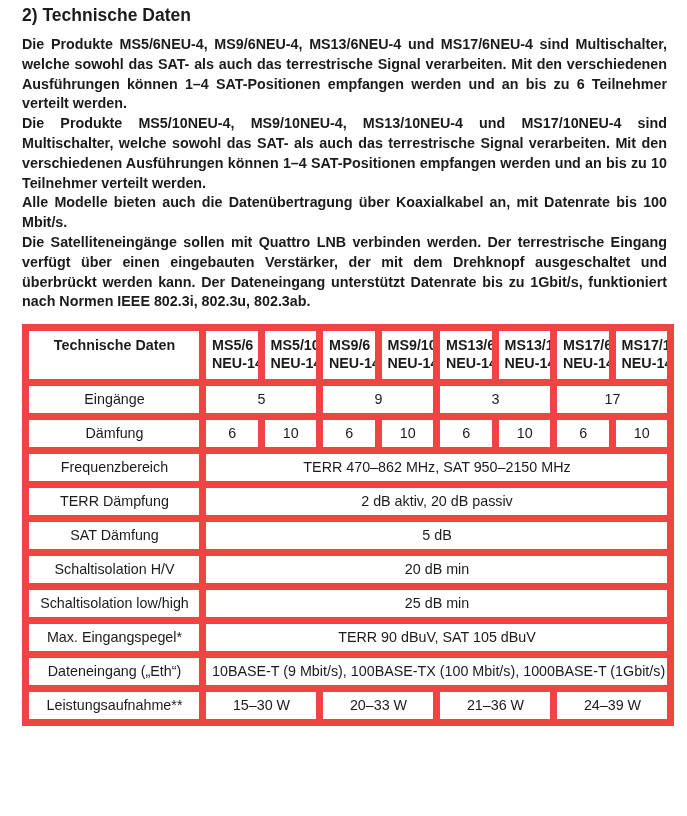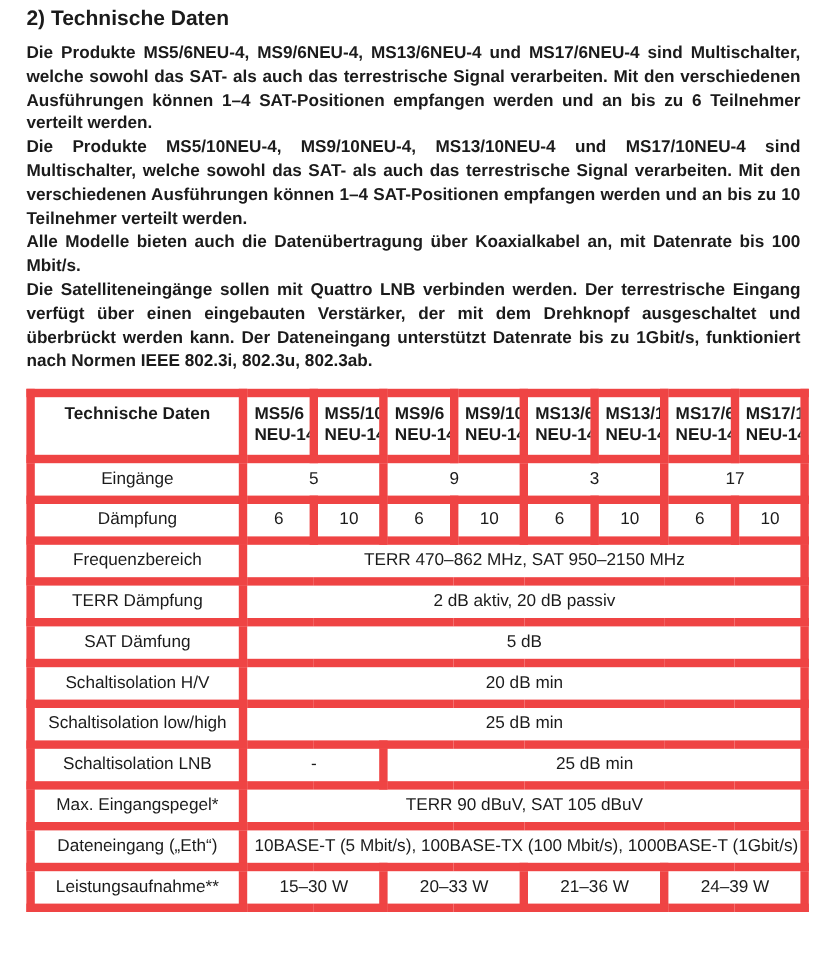--- a/index.html
+++ b/index.html
@@ -99,21 +99,21 @@
 
       <tr>
         <td>Eingänge</td>
         <td colspan="2">5</td>
         <td colspan="2">9</td>
         <td colspan="2">3</td>
         <td colspan="2">17</td>
       </tr>
 
       <tr>
-        <td>Dämpfung</td>
+        <td>Dämfung</td>
         <td>6</td>
         <td>10</td>
         <td>6</td>
         <td>10</td>
         <td>6</td>
         <td>10</td>
         <td>6</td>
         <td>10</td>
       </tr>
 
@@ -135,36 +135,31 @@
       <tr>
         <td>Schaltisolation H/V</td>
         <td colspan="8">20 dB min</td>
       </tr>
 
       <tr>
         <td>Schaltisolation low/high</td>
         <td colspan="8">25 dB min</td>
       </tr>
 
-      <tr>
-        <td>Schaltisolation LNB</td>
-        <td colspan="2">-</td>
-        <td colspan="6">25 dB min</td>
-      </tr>
 
       <tr>
         <td>Max. Eingangspegel*</td>
         <td colspan="8">TERR 90 dBuV, SAT 105 dBuV</td>
       </tr>
 
 
 
       <tr>
         <td>Dateneingang („Eth“)</td>
-        <td colspan="8">10BASE-T (5 Mbit/s), 100BASE-TX (100 Mbit/s), 1000BASE-T (1Gbit/s)</td>
+        <td colspan="8">10BASE-T (9 Mbit/s), 100BASE-TX (100 Mbit/s), 1000BASE-T (1Gbit/s)</td>
       </tr>
 
       <tr>
         <td>Leistungsaufnahme**</td>
         <td colspan="2">15–30 W</td>
         <td colspan="2">20–33 W</td>
         <td colspan="2">21–36 W</td>
         <td colspan="2">24–39 W</td>
       </tr>
 

